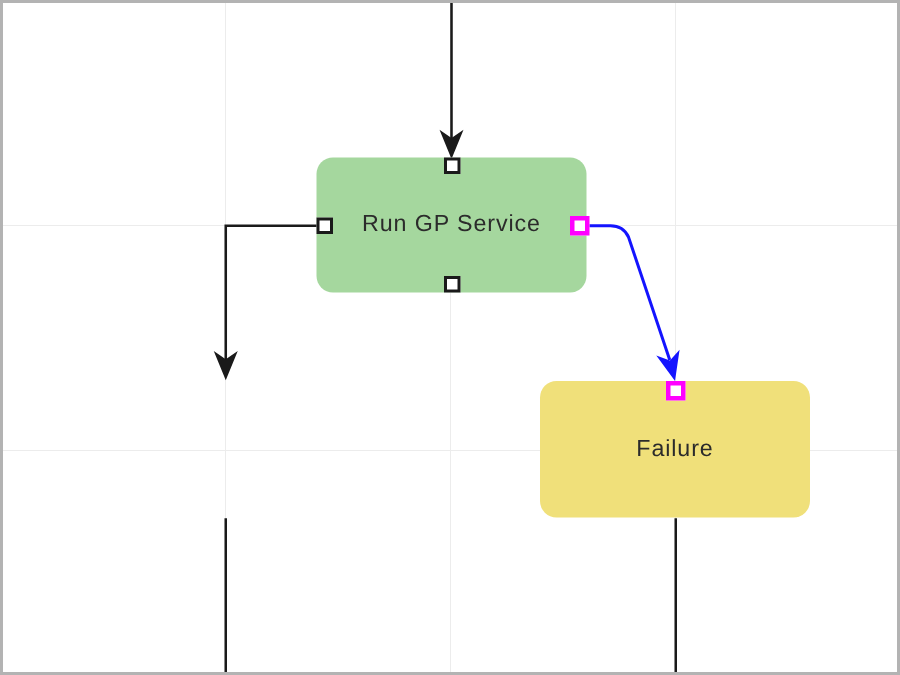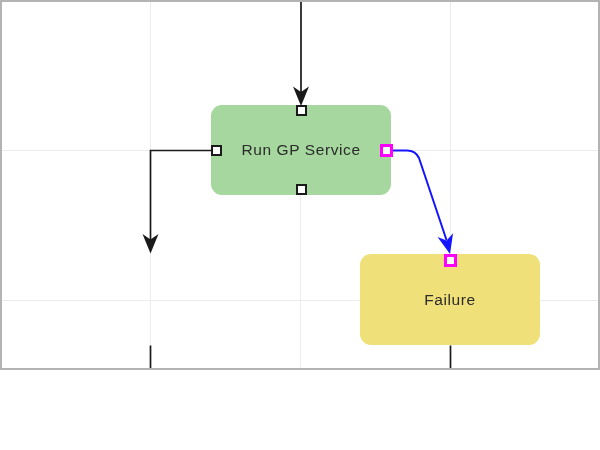--- a/index.html
+++ b/index.html
@@ -1,18 +1,18 @@
 <!DOCTYPE html>
 <html><head>
 <meta charset="utf-8">
 <style>
   html,body{margin:0;padding:0;background:#fff;}
   .canvas{
     position:relative;
-    width:600px;height:370px;
+    width:600px;height:450px;
     overflow:hidden;
     font-family:"Liberation Sans", sans-serif;
     background-color:var(--bg,#ffffff);
     background-image:
       linear-gradient(to right, var(--grid,#ececec) 1px, transparent 1px),
       linear-gradient(to bottom, var(--grid,#ececec) 1px, transparent 1px);
     background-size:150px 150px;
   }
   .frame{
     position:absolute;inset:0;

